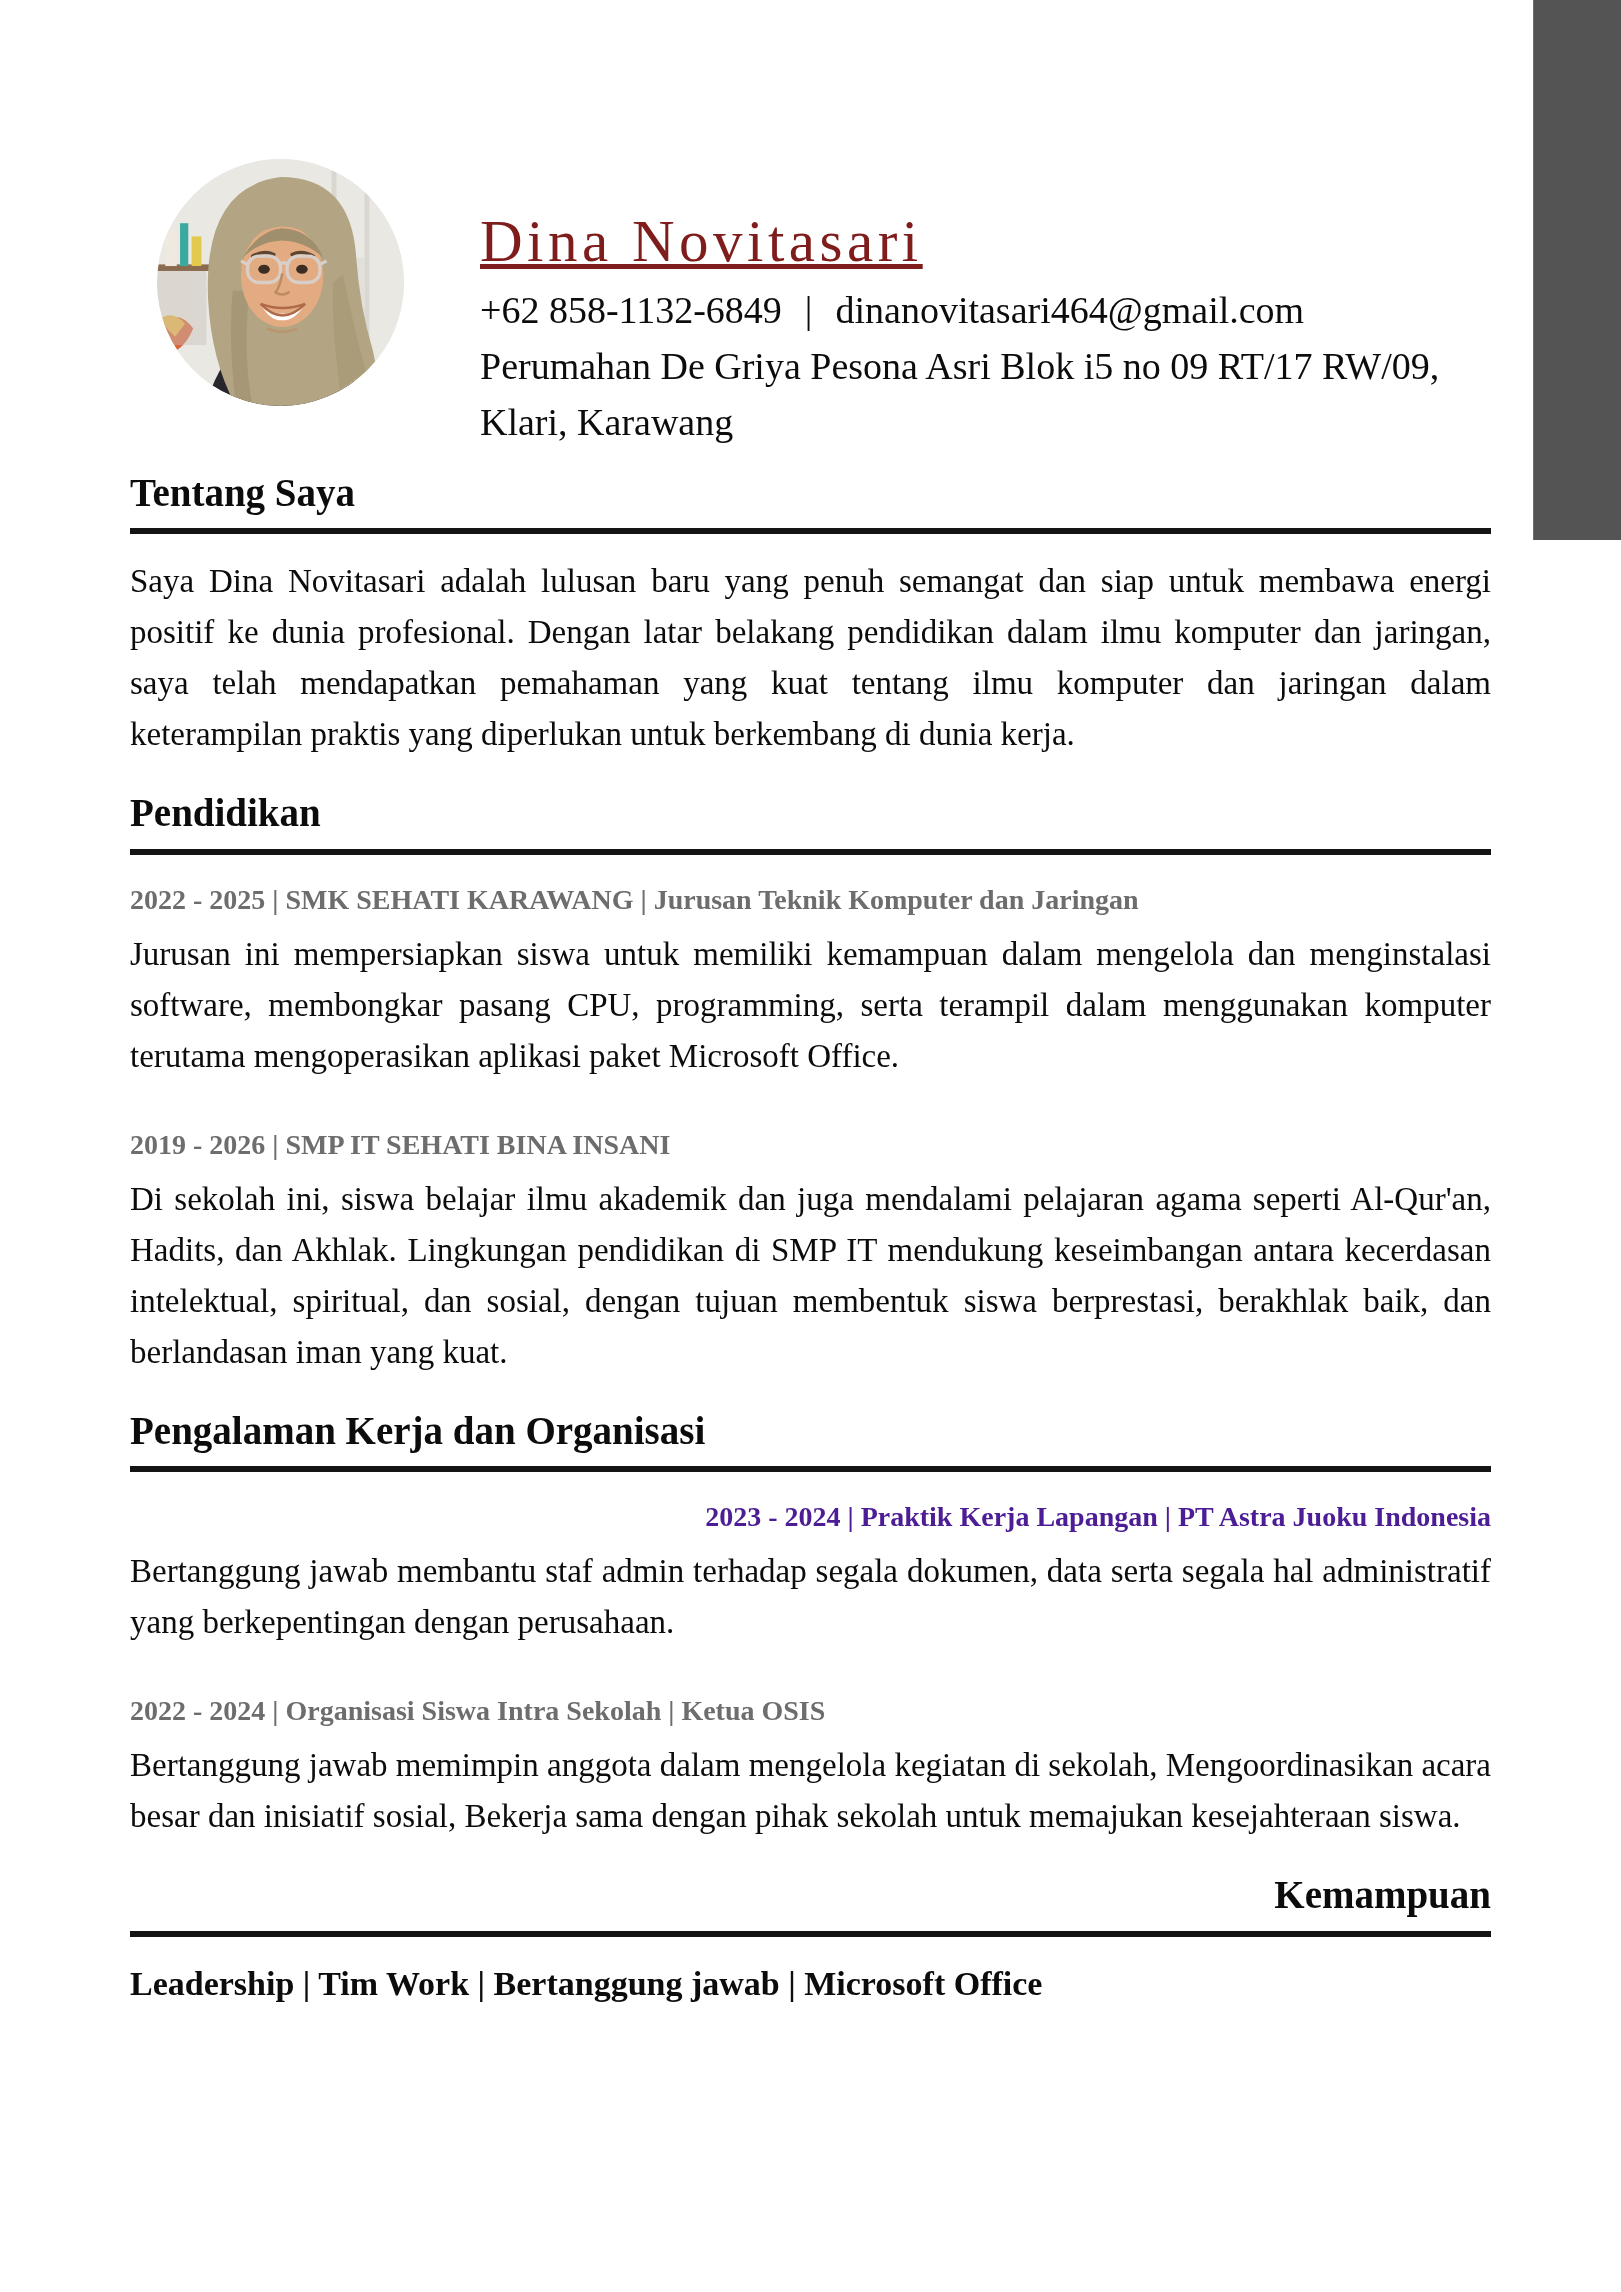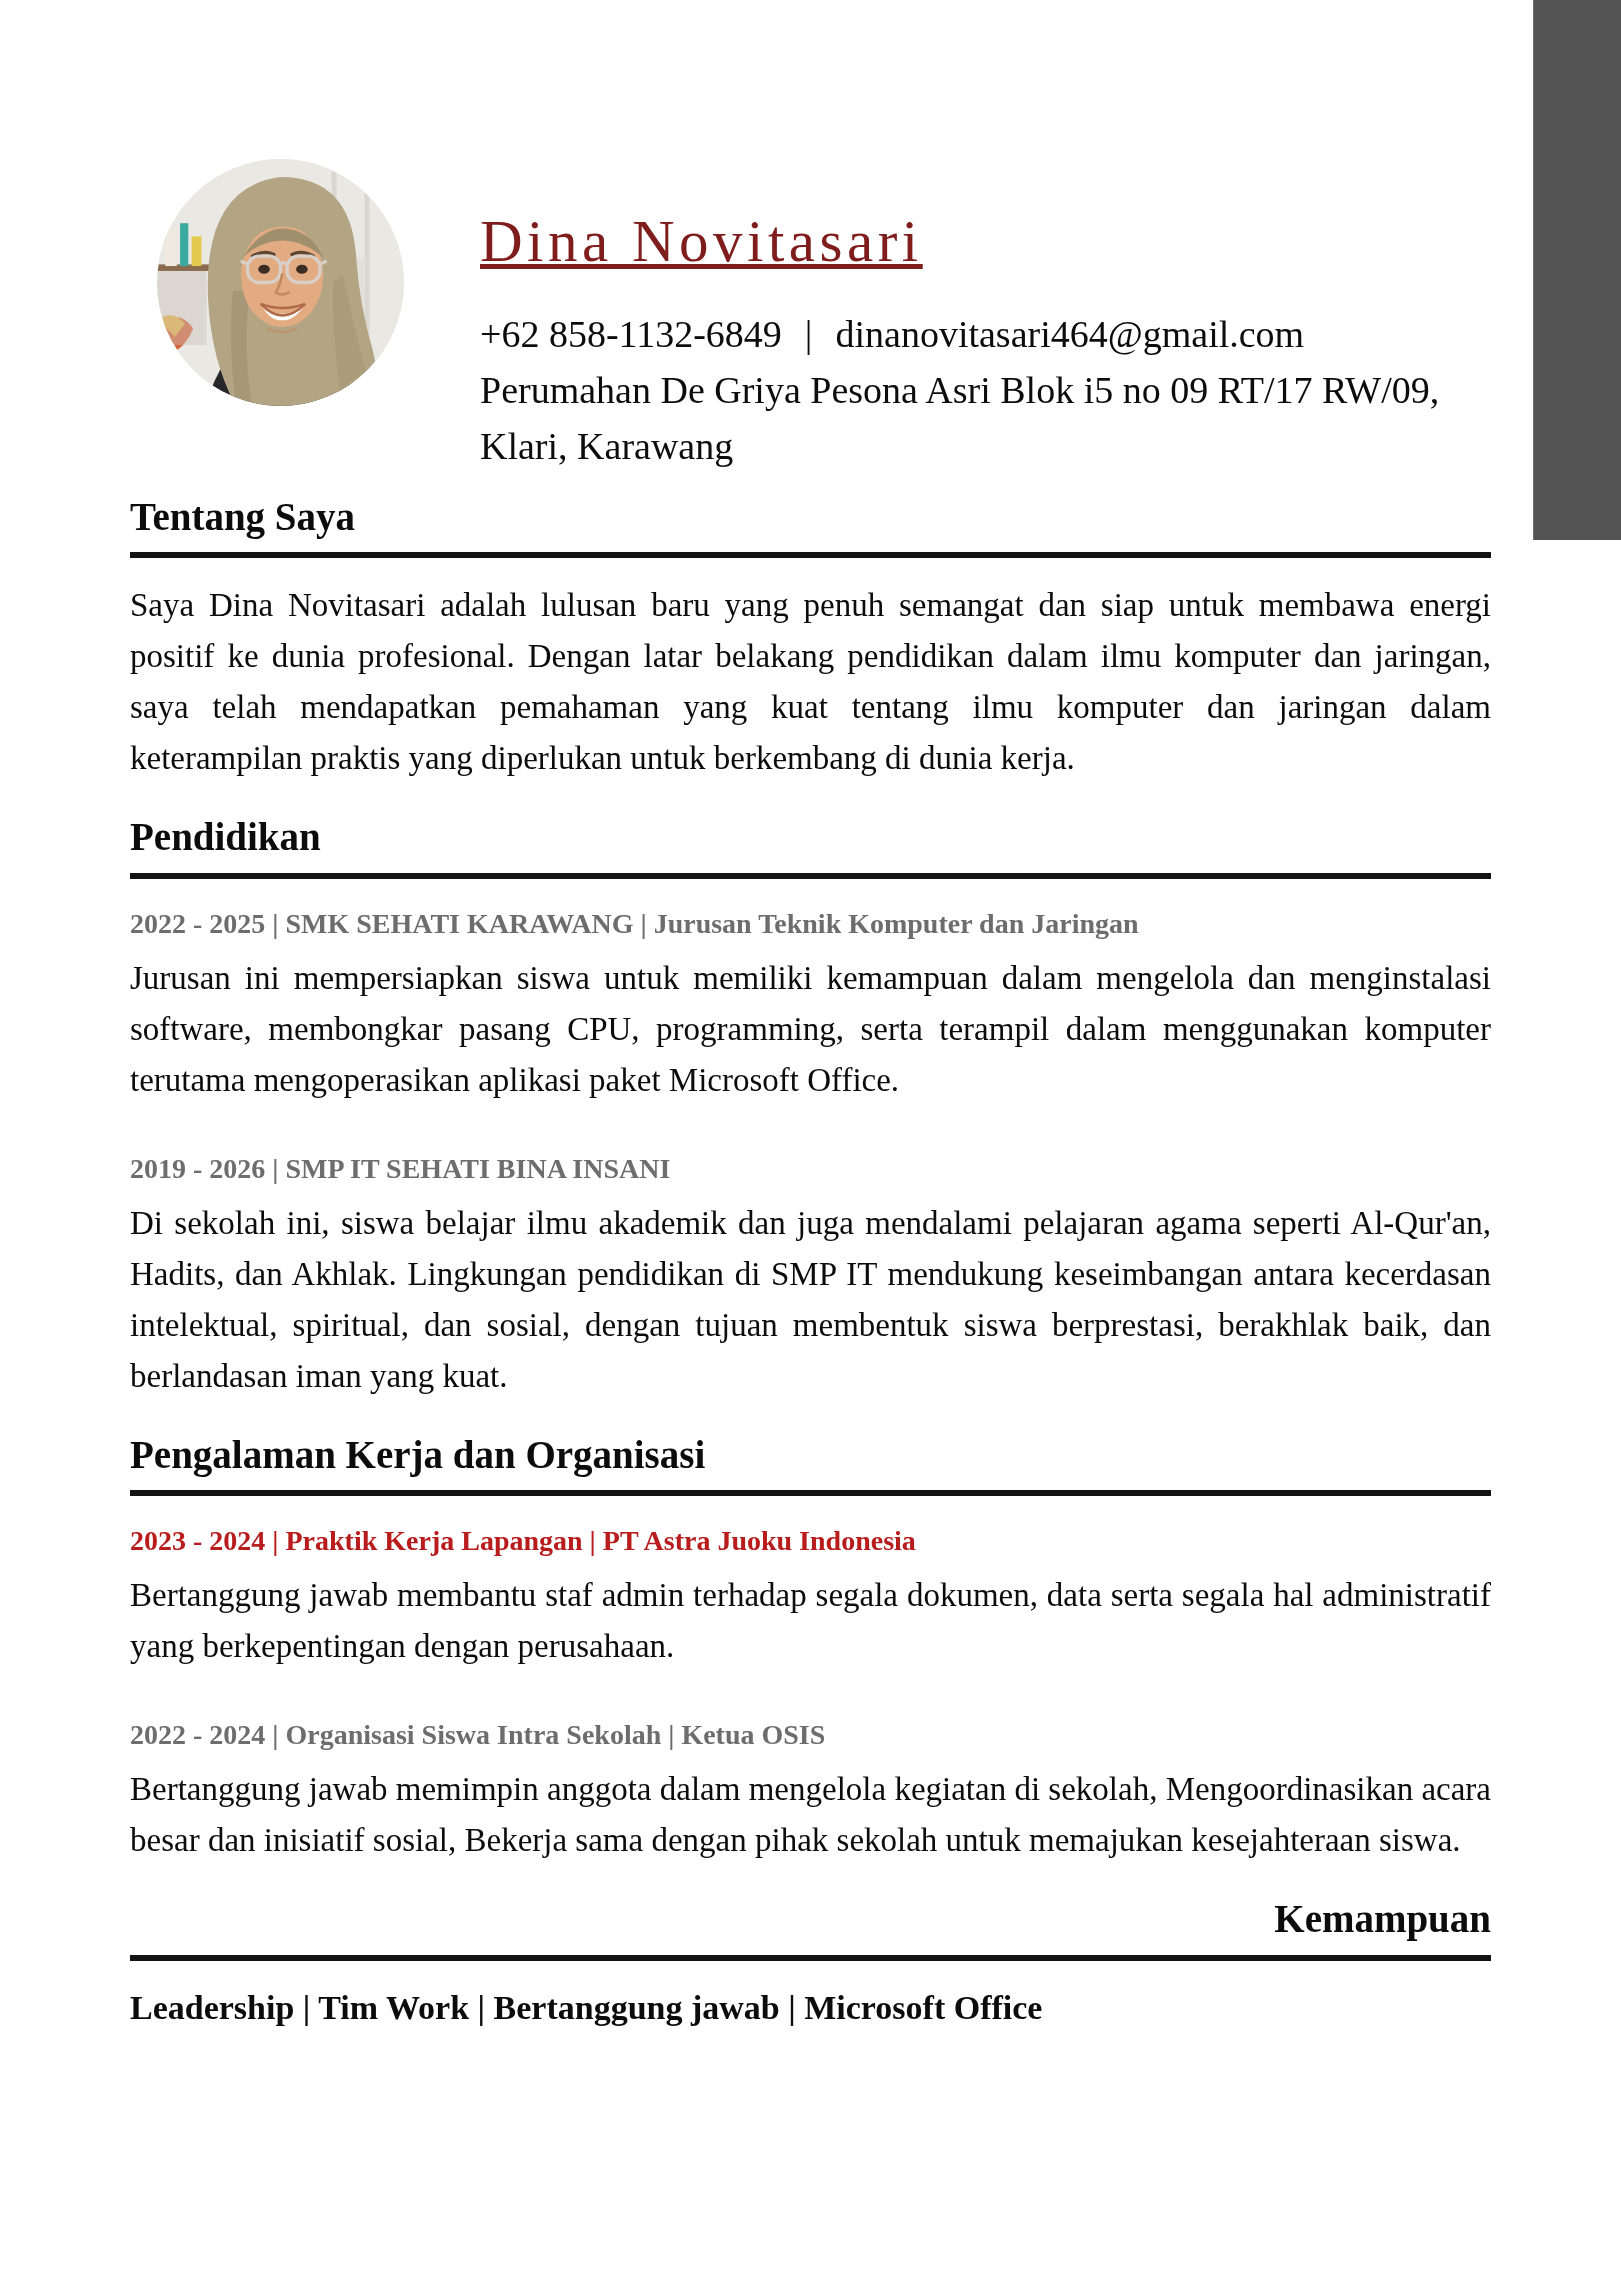--- a/index.html
+++ b/index.html
@@ -53,21 +53,21 @@
   .person-name {
     font-size: 59px;
     line-height: 1.05;
     letter-spacing: 4.5px;
     font-weight: 400;
     color: #7f1d1d;
     white-space: nowrap;
     text-decoration: underline;
   }
   .contact {
-    margin-top: 33px;
+    margin-top: 9px;
     font-size: 38px;
     line-height: 56px;
     color: #0c0c0c;
   }
   .contact .divider { margin: 0 23px; }
   
   .section { margin-top: 30px; }
   .section-title {
     font-size: 39px;
     line-height: 45px;
@@ -201,21 +201,21 @@
     <div class="entry">
       <h3 class="entry-heading" style="color: rgb(109, 109, 109);">2019 - 2026 | SMP IT SEHATI BINA INSANI</h3>
       <p class="body-text">Di sekolah ini, siswa belajar ilmu akademik dan juga mendalami pelajaran agama seperti Al-Qur'an, Hadits, dan Akhlak. Lingkungan pendidikan di SMP IT mendukung keseimbangan antara kecerdasan intelektual, spiritual, dan sosial, dengan tujuan membentuk siswa berprestasi, berakhlak baik, dan berlandasan iman yang kuat.</p>
     </div>
   </div>
 
   <div class="section">
     <h2 class="section-title" style="border-bottom-color: rgb(20, 20, 20);">Pengalaman Kerja dan Organisasi</h2>
 
     <div class="entry">
-      <h3 class="entry-heading" style="color: #b91c1c;">2023 - 2024 | Praktik Kerja Lapangan | PT Astra Juoku Indonesia</h3>
+      <h3 class="entry-heading" style="color: #4c1d95; text-align: right;">2023 - 2024 | Praktik Kerja Lapangan | PT Astra Juoku Indonesia</h3>
       <p class="body-text">Bertanggung jawab membantu staf admin terhadap segala dokumen, data serta segala hal administratif yang berkepentingan dengan perusahaan.</p>
     </div>
 
     <div class="entry">
       <h3 class="entry-heading" style="color: rgb(109, 109, 109);">2022 - 2024 | Organisasi Siswa Intra Sekolah | Ketua OSIS</h3>
       <p class="body-text">Bertanggung jawab memimpin anggota dalam mengelola kegiatan di sekolah, Mengoordinasikan acara besar dan inisiatif sosial, Bekerja sama dengan pihak sekolah untuk memajukan kesejahteraan siswa.</p>
     </div>
   </div>
 
   <div class="section">

